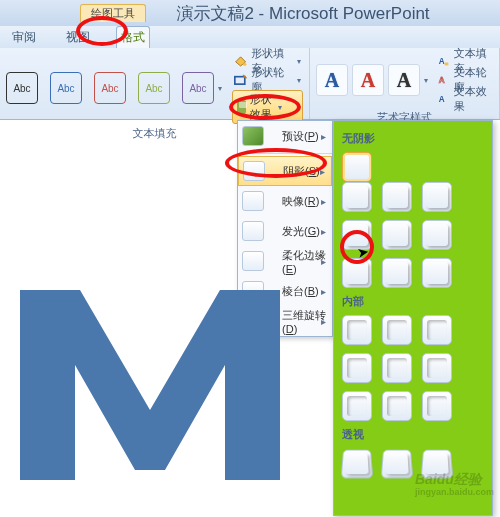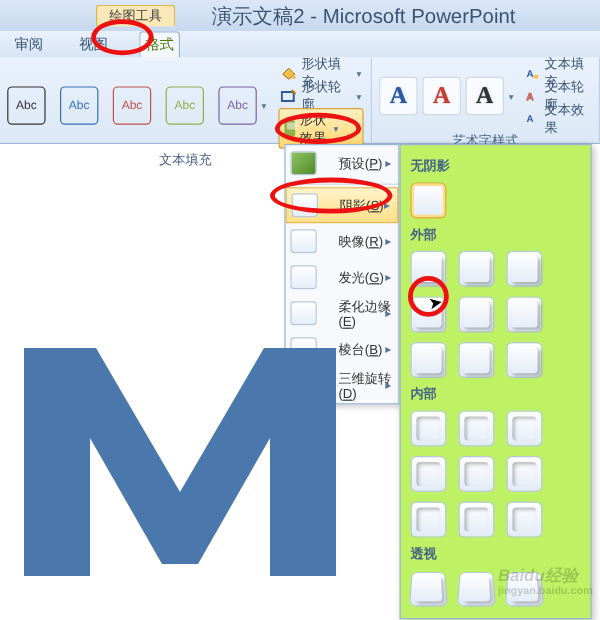--- a/index.html
+++ b/index.html
@@ -39,21 +39,21 @@
   .dropdown .item{ display:flex; align-items:center; height:30px; font-size:11px; color:#333; padding:0 4px; gap:18px; position:relative;}
   .dropdown .item .thumb{width:22px;height:20px;border:1px solid #b8c9de;border-radius:3px;background:linear-gradient(#fff,#e6eef8);}
   .dropdown .item .thumb.g{background:linear-gradient(135deg,#8fc463,#4f8a2a);}  
   .dropdown .item.hl{background:linear-gradient(#fff3c8,#ffdf8b); border:1px solid #e7b94c;}
   .dropdown .sep{height:1px;background:#cfd9e6;margin:2px 0;}
   .dropdown .arrow{position:absolute;right:6px;font-size:10px;color:#5a7599;}
   .dropdown .label{flex:1;}
   .dropdown .label u{text-decoration:underline;}
 
   
-  .gallery{position:absolute; left:333px; top:120px; width:160px; height:396px; background:#bef264; border:1px solid #9cb5d2; box-shadow:2px 2px 6px rgba(0,0,0,.25); padding:4px 6px; overflow:hidden;}
+  .gallery{position:absolute; left:333px; top:120px; width:160px; height:396px; background:#84cc16; border:1px solid #9cb5d2; box-shadow:2px 2px 6px rgba(0,0,0,.25); padding:4px 6px; overflow:hidden;}
   .gallery .section-title{font-size:11px; color:#4a6488; font-weight:bold; margin:6px 0 6px 2px;}
   .gallery .grid{display:flex; flex-wrap:wrap; gap:8px 10px; padding-left:2px;}
   .swatch{width:30px;height:30px;border:1px solid #b8c9de;border-radius:5px;background:linear-gradient(#fff,#e2ebf6); position:relative;}
   .swatch.inner::after{content:"";position:absolute;inset:4px;border-radius:3px;box-shadow:inset 2px 2px 3px rgba(0,0,0,.25);}
   .swatch.outer::after{content:"";position:absolute;inset:3px;border-radius:3px;box-shadow:2px 2px 3px rgba(0,0,0,.25);}
   .swatch.sel{border:1px solid #e7a53a; box-shadow:0 0 0 2px #ffdf8b inset;}
   .swatch.persp{transform:perspective(60px) rotateX(18deg);}
 
   
   .slide-m{position:absolute;left:10px;top:270px;}
@@ -197,21 +197,20 @@
     <span class="arrow">▸</span>
   </div>
 </div>
 
 <div class="gallery">
   <div class="section-title">无阴影</div>
   <div class="grid">
       <div class="swatch sel"></div>
     </div>
 
-  <div class="section-title">外部</div>
   <div class="grid" id="outer-grid">
       <div class="swatch outer"></div>
       <div class="swatch outer"></div>
       <div class="swatch outer"></div>
       <div class="swatch outer"></div>
       <div class="swatch outer"></div>
       <div class="swatch outer"></div>
       <div class="swatch outer"></div>
       <div class="swatch outer"></div>
       <div class="swatch outer"></div>

